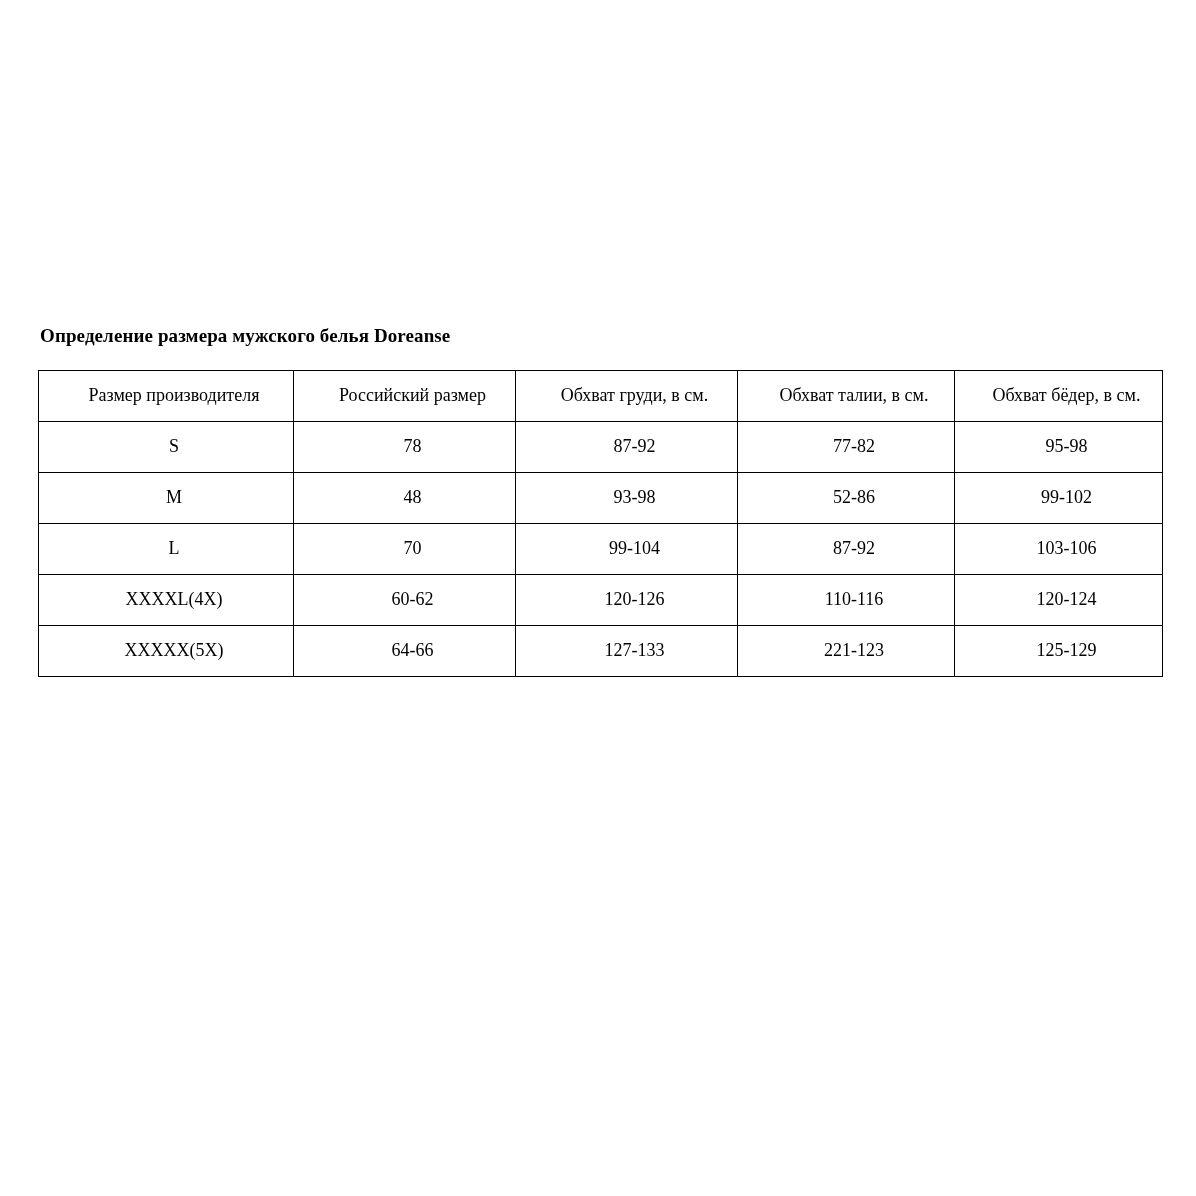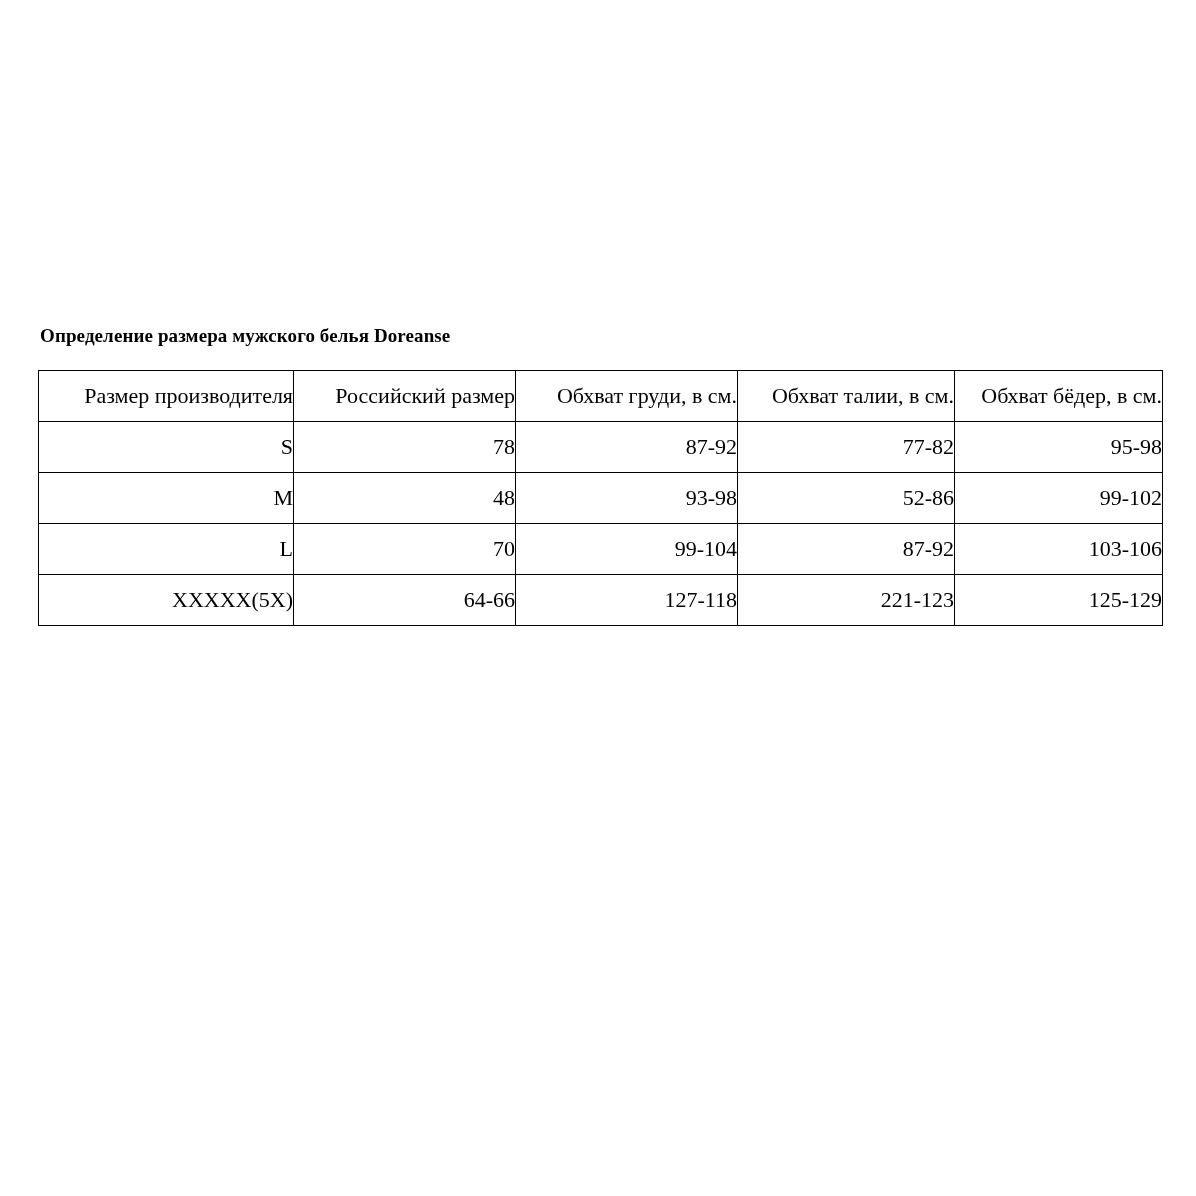--- a/index.html
+++ b/index.html
@@ -35,23 +35,23 @@
     border-collapse: collapse;
     width: 1124px;
     table-layout: fixed;
     background: #fff;
   }
   table.size-table th,
   table.size-table td {
     border: 1px solid #000000;
     padding: 0 0 0 16px;
     height: 50px;
-    font-size: 22px;
+    font-size: 18px;
     font-weight: normal;
-    text-align: right;
+    text-align: center;
     vertical-align: middle;
     font-family: "Liberation Serif", "DejaVu Serif", serif;
     color: #000;
     white-space: nowrap;
     overflow: hidden;
   }
   table.size-table th {
     font-weight: normal;
   }
   col.c0 { width: 255px; }
@@ -100,22 +100,29 @@
         <td>99-102</td>
       </tr>
       <tr>
         <td>L</td>
         <td>70</td>
         <td>99-104</td>
         <td>87-92</td>
         <td>103-106</td>
       </tr>
       <tr>
+        <td>XXXXL(4X)</td>
+        <td>60-62</td>
+        <td>120-126</td>
+        <td>110-116</td>
+        <td>120-124</td>
+      </tr>
+      <tr>
         <td>XXXXX(5X)</td>
         <td>64-66</td>
-        <td>127-118</td>
+        <td>127-133</td>
         <td>221-123</td>
         <td>125-129</td>
       </tr>
     </tbody>
   </table>
 
 </div>
 
 </body></html>

